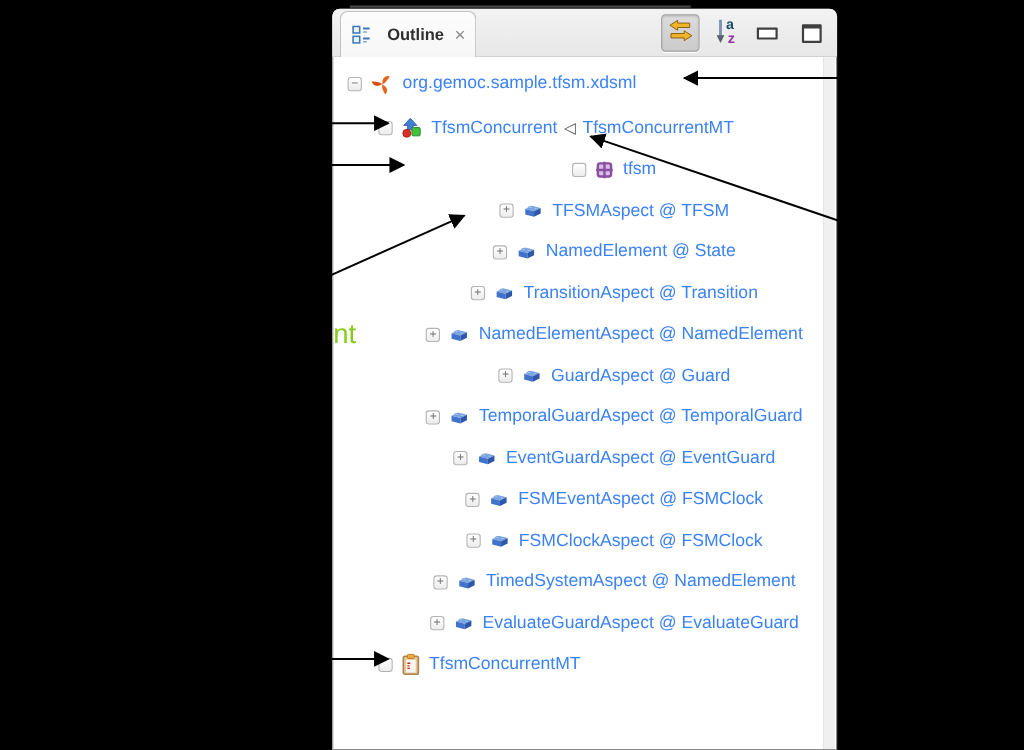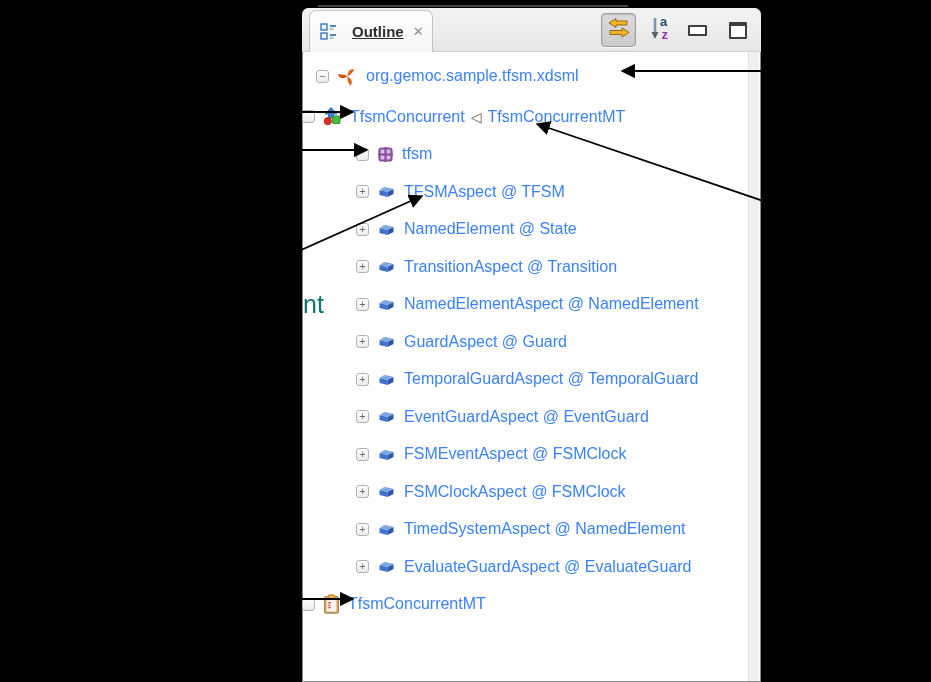--- a/index.html
+++ b/index.html
@@ -21,56 +21,56 @@
     border-bottom:1px solid #cfcfcf;border-radius:7px 7px 0 0;
     box-sizing:border-box;
   }
   .tab{
     position:absolute;left:7px;top:2px;height:42px;width:124px;
     background:linear-gradient(#fdfdfd,#f6f6f6);
     border:1px solid #c2c2c2;border-bottom:none;
     border-radius:7px 7px 0 0;
     display:flex;align-items:center;gap:7px;padding:0 10px;box-sizing:border-box;
   }
-  .tab-label{font-size:15px;font-weight:700;color:#2e2e2e;text-decoration:underline;}
+  .tab-label{font-size:15px;font-weight:700;color:#2e2e2e;}
   .tab-close{font-size:13px;font-weight:700;color:#8b8b8b;margin-left:2px;cursor:pointer;}
   .toolbar{
     position:absolute;right:14px;top:0;height:44px;
     display:flex;align-items:center;gap:14px;
   }
   .tb-btn{display:flex;align-items:center;justify-content:center;}
   .tb-btn.pressed{
     width:33px;height:32px;border:1px solid #9e9e9e;border-radius:4px;
     background:linear-gradient(#dcdcdc,#cbcbcb);
     box-shadow:0 1px 1px rgba(255,255,255,.8), inset 0 1px 2px rgba(0,0,0,.15);
   }
   .glyph-min{width:15px;height:7px;border:2px solid #3f3f3f;background:#fff;border-radius:1px;margin-right:8px;}
   .glyph-max{width:14px;height:11px;border:2px solid #3f3f3f;border-top:4px solid #3f3f3f;background:#fff;border-radius:1px;}
   
   .tree{position:absolute;left:0;top:44px;width:100%;bottom:0;padding-top:2px;}
   .tree-row{display:flex;align-items:center;height:37.5px;}
   .tree-row.first{height:44px;}
-  .ind0{padding-left:14px;} .ind1{} .ind2{padding-left:54px;}
+  .ind0{padding-left:14px;} .ind1{padding-left:42px;} .ind2{padding-left:54px;justify-content:center;}
   .toggle{
     width:13px;height:13px;flex:0 0 13px;margin-right:8px;
     border:1px solid #b3b3b3;border-radius:3px;box-sizing:border-box;
     background:linear-gradient(#ffffff,#ececec);
     color:#707070;font-size:11px;line-height:10px;text-align:center;cursor:pointer;
   }
   .nodeicon{flex:0 0 auto;margin-right:8px;display:flex;}
   .lbl{font-size:16px;font-weight:400;color:#3b82f6;white-space:nowrap;}
   .sep{font-size:14px;color:#5a5a5a;margin:0 6px;}
   .scroll-strip{
     position:absolute;top:44px;right:2px;width:10px;bottom:1px;
     background:#f0f0f0;border-left:1px solid #e2e2e2;border-radius:0 0 2px 0;
   }
   
   .overlay{position:absolute;left:0;top:0;width:931px;height:682px;pointer-events:none;}
   .cropped-text{
-    position:absolute;left:303px;top:290px;font-size:25px;font-weight:500;color:#0f766e;
+    position:absolute;left:303px;top:290px;font-size:25px;font-weight:500;color:#84cc16;
   }
 </style>
 </head>
 <body>
 
 <div class="top-sliver"></div>
 
 <div class="panel">
 
   <div class="panel-header">

